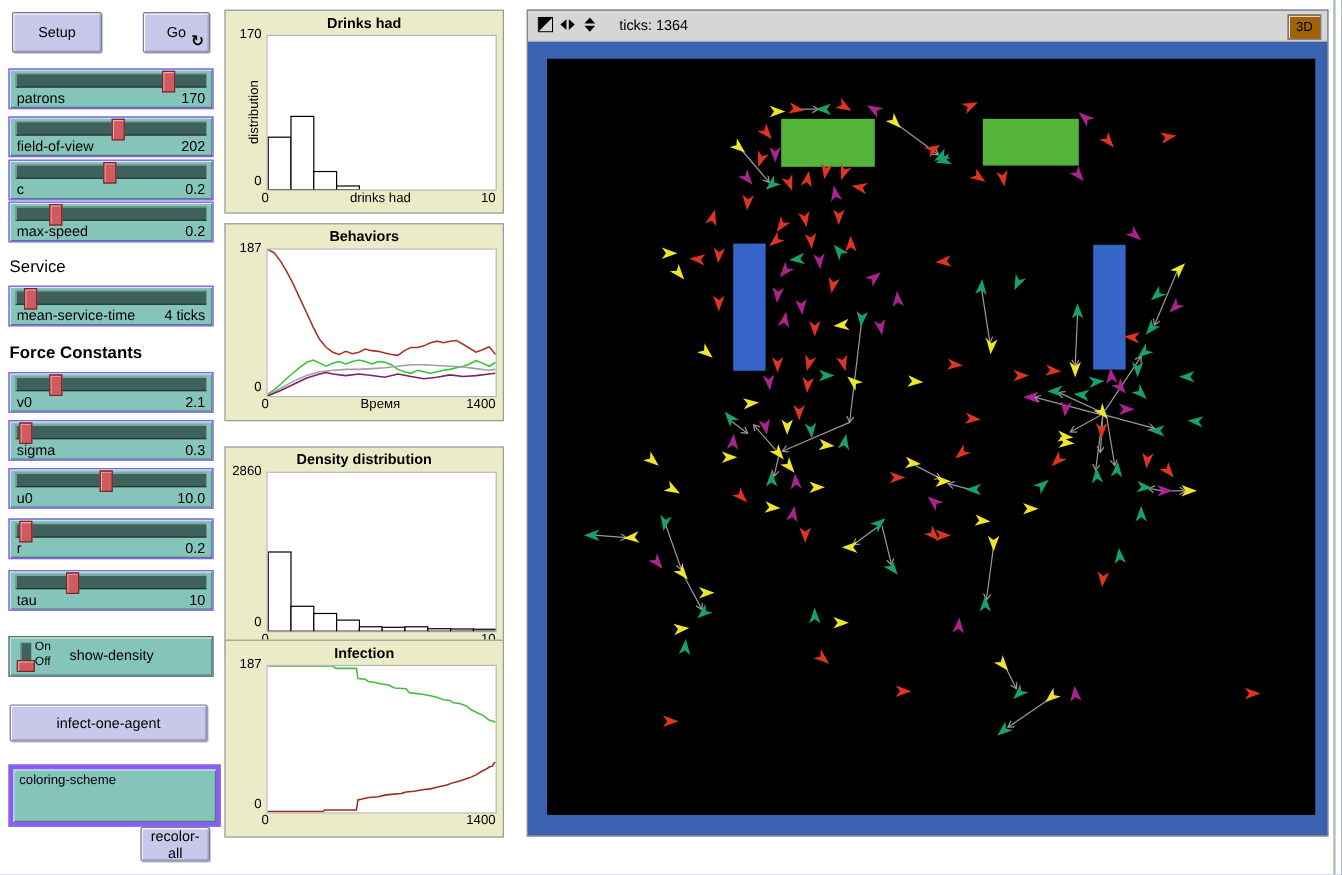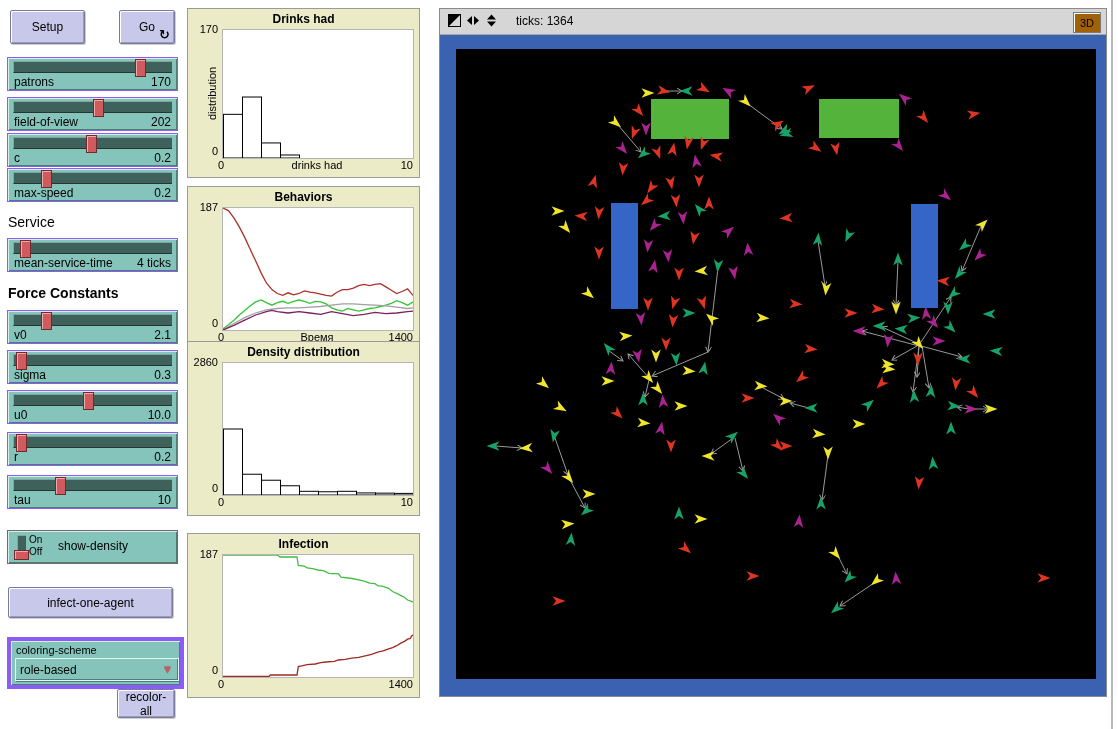--- a/index.html
+++ b/index.html
@@ -165,24 +165,20 @@
   </div>
   <div class="sw-name">show-density</div>
 </div>
 
 <button class="nl-btn" style="left:8px;top:587px;width:165px;height:31px;">
   <span>infect-one-agent</span>
 </button>
 
 <div class="chooser">
   <div class="ch-label">coloring-scheme</div>
-  <div class="ch-box">
-    <span>role-based</span>
-    <span class="ch-arrow">▼</span>
-  </div>
 </div>
 
 <button class="nl-btn" style="left:117px;top:689px;width:58px;height:29px;">
   <span>recolor-all</span>
 </button>
 
 <div class="plot" style="top:8px;height:170px;">
   <div class="ptitle">Drinks had</div>
   <div class="lbl ymaxl">170</div>
   <div class="ylab">distribution</div>
@@ -206,21 +202,21 @@
         <polyline points="0.0,0.0 5.4,2.6 10.9,9.8 16.3,18.9 21.7,29.4 27.1,41.1 32.6,52.8 38.0,64.6 43.4,75.0 48.9,81.6 54.3,85.5 59.7,87.4 65.1,84.8 70.6,86.8 76.0,85.5 81.4,82.9 86.9,84.2 92.3,84.8 97.7,86.1 103.1,87.4 108.6,88.1 114.0,84.2 119.4,81.6 124.9,81.6 130.3,80.2 135.7,77.6 141.1,76.3 146.6,77.6 152.0,76.3 157.4,75.7 162.9,78.9 168.3,82.2 173.7,85.5 179.1,83.5 184.6,80.9 190.0,87.4" fill="none" stroke="#a93226" stroke-width="1.3"></polyline>
         <polyline points="0.0,120.7 5.4,116.8 10.9,112.2 16.3,107.0 21.7,102.4 27.1,97.9 32.6,93.9 38.0,92.0 43.4,94.6 48.9,97.2 54.3,94.6 59.7,93.3 65.1,95.3 70.6,93.3 76.0,92.0 81.4,93.3 86.9,95.3 92.3,93.3 97.7,93.9 103.1,95.9 108.6,99.8 114.0,101.8 119.4,103.1 124.9,100.5 130.3,101.8 135.7,103.1 141.1,101.8 146.6,100.5 152.0,99.8 157.4,98.5 162.9,97.2 168.3,95.3 173.7,92.6 179.1,94.6 184.6,97.2 190.0,93.9" fill="none" stroke="#35c435" stroke-width="1.3"></polyline>
         <polyline points="0.0,122.0 10.9,115.5 21.7,109.6 32.6,105.0 43.4,101.8 54.3,100.5 65.1,99.8 76.0,99.8 86.9,99.2 97.7,98.5 108.6,97.2 119.4,95.9 130.3,95.9 141.1,96.6 152.0,97.2 162.9,97.9 173.7,99.2 184.6,100.5 190.0,99.8" fill="none" stroke="#a0a0a0" stroke-width="1.3"></polyline>
         <polyline points="0.0,122.0 10.9,117.4 21.7,112.2 32.6,107.0 43.4,103.7 48.9,102.4 54.3,103.7 65.1,105.0 76.0,103.7 86.9,105.0 97.7,106.3 108.6,103.7 119.4,105.7 130.3,107.6 141.1,106.3 152.0,104.4 162.9,105.7 173.7,105.0 184.6,103.7 190.0,103.1" fill="none" stroke="#7c2061" stroke-width="1.3"></polyline>
       </svg></div>
   <div class="lbl" style="left:30px;top:144px;">0</div>
   <div class="lbl" style="left:34px;width:190px;top:144px;text-align:center;">Время</div>
   <div class="lbl" style="right:6px;top:144px;">1400</div>
 </div>
 
-<div class="plot" style="top:341px;height:175px;">
+<div class="plot" style="top:372px;height:175px;">
   <div class="ptitle">Density distribution</div>
   <div class="lbl ymaxl">2860</div>
   <div class="lbl yminl" style="top:140px;">0</div>
   <div class="parea" style="width:190px;height:132px;"><svg id="density" width="190" height="132">
         <rect x="0.5" y="66" width="19" height="66" fill="#ffffff" stroke="#000" stroke-width="1"></rect>
         <rect x="19.5" y="111.23076923076923" width="19" height="20.769230769230774" fill="#ffffff" stroke="#000" stroke-width="1"></rect>
         <rect x="38.5" y="117.23076923076923" width="19" height="14.769230769230774" fill="#ffffff" stroke="#000" stroke-width="1"></rect>
         <rect x="57.5" y="122.76923076923077" width="19" height="9.230769230769226" fill="#ffffff" stroke="#000" stroke-width="1"></rect>
         <rect x="76.5" y="128.30769230769232" width="19" height="3.692307692307679" fill="#ffffff" stroke="#000" stroke-width="1"></rect>
         <rect x="95.5" y="128.76923076923077" width="19" height="3.2307692307692264" fill="#ffffff" stroke="#000" stroke-width="1"></rect>

